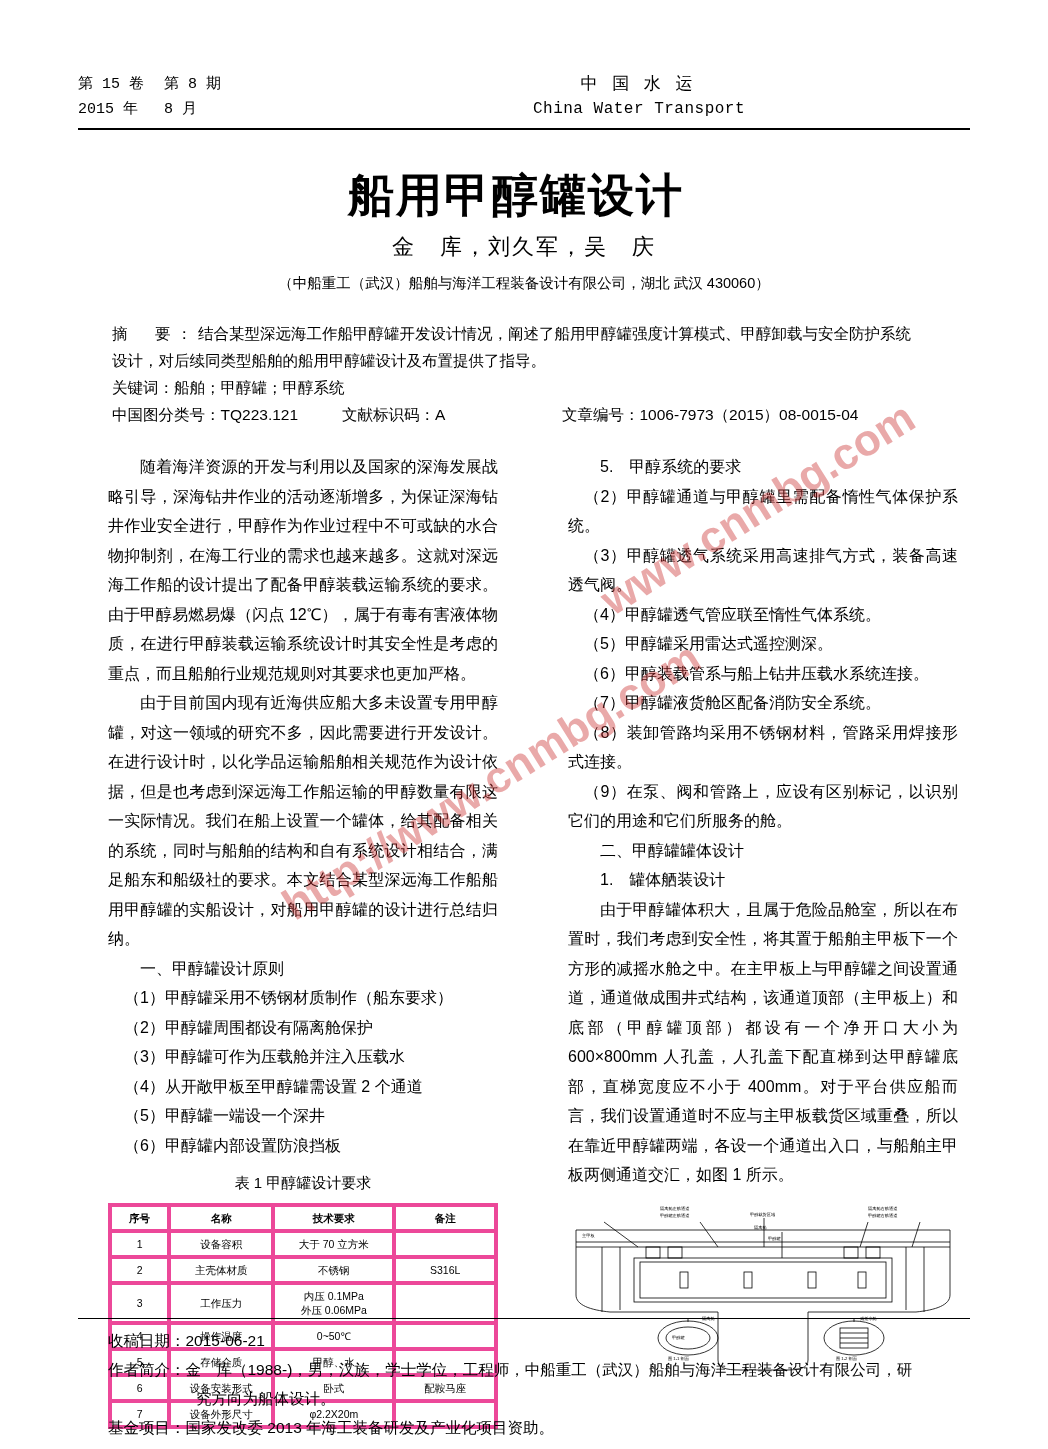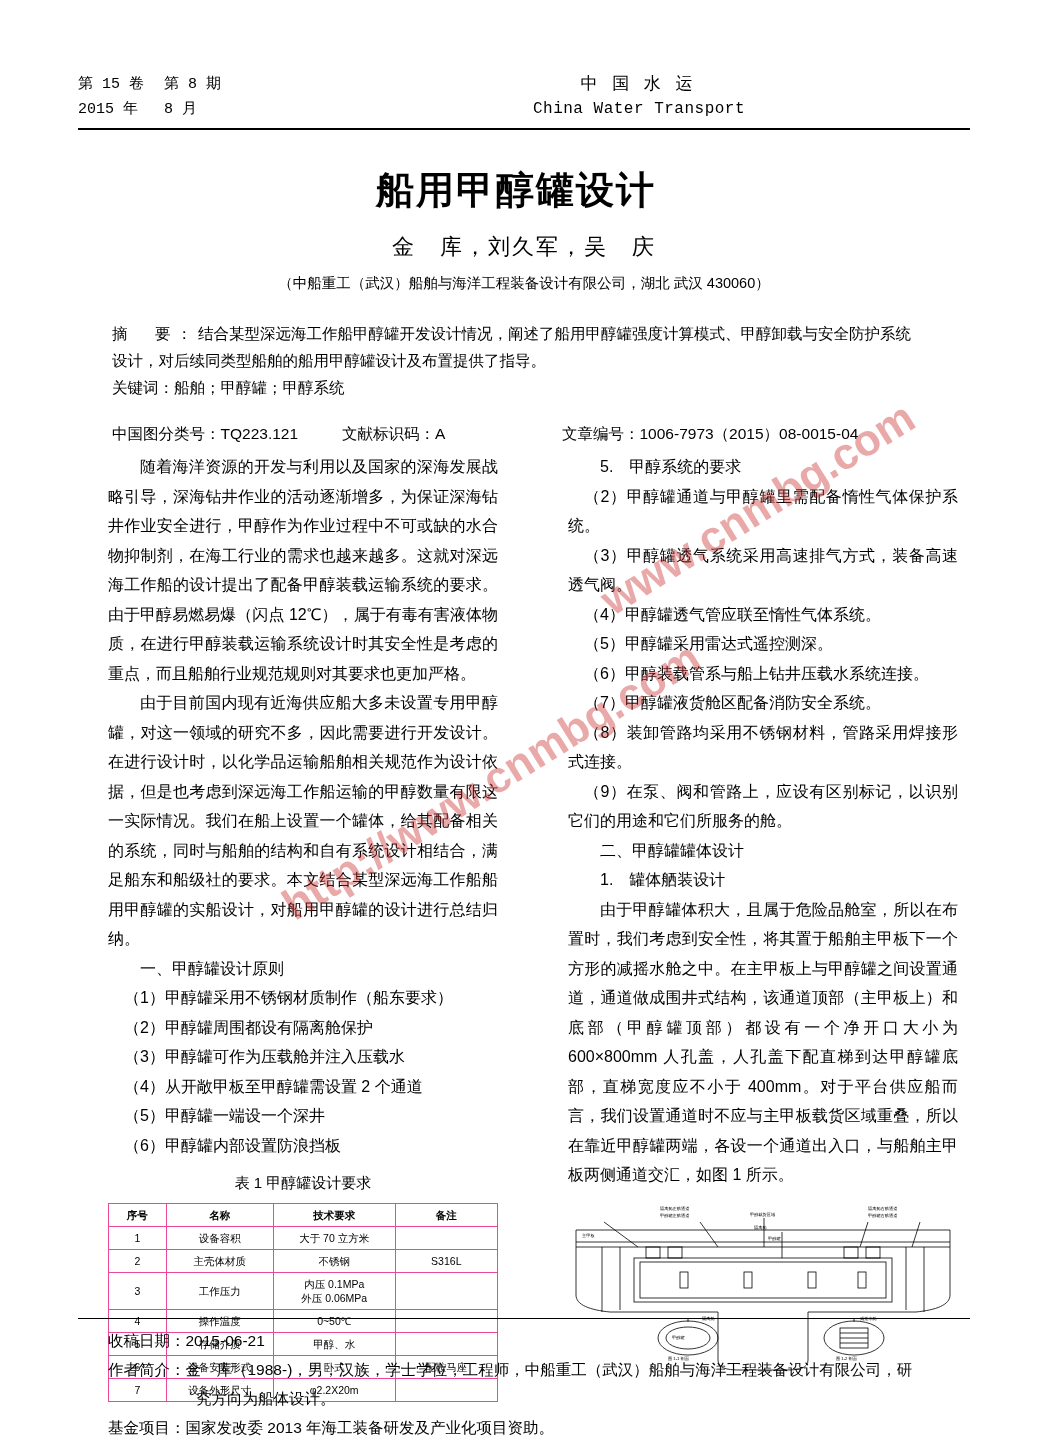--- a/index.html
+++ b/index.html
@@ -28,40 +28,40 @@
   .mh-center .en{font-size:16px;margin-top:5px;font-family:"Liberation Mono",monospace;letter-spacing:0.5px;}
   .mh-right{width:220px;font-size:15px;line-height:25px;font-family:"Liberation Sans",sans-serif;display:flex;}
   .mh-right .c1{width:110px;text-align:left;}
   .mh-right .c2{width:110px;text-align:left;}
   .rule{
     position:absolute;left:78px;top:128px;width:892px;height:2px;background:#000;
   }
   
   .title{
     position:absolute;left:0;top:165px;width:1032px;text-align:center;
-    font-size:38px;font-weight:bold;letter-spacing:2px;
+    font-size:46px;font-weight:bold;letter-spacing:2px;
     font-family:"Liberation Sans",sans-serif;
   }
   .authors{
     position:absolute;left:0;top:232px;width:1048px;text-align:center;
     font-size:22px;font-family:"Liberation Sans",sans-serif;letter-spacing:2px;
   }
   .affil{
     position:absolute;left:0;top:274px;width:1048px;text-align:center;
     font-size:14.5px;font-family:"Liberation Sans",sans-serif;
   }
   
   .abs{
     position:absolute;left:112px;top:320px;width:830px;
     font-size:15.5px;line-height:27px;font-family:"Liberation Sans",sans-serif;
   }
   .abs .lbl{letter-spacing:6px;}
   .abs p{margin:0;}
   .abs .line2{margin-left:0;}
-  .clsrow{display:flex;margin-top:19px;justify-content:center;}
+  .clsrow{display:flex;margin-top:0;justify-content:center;}
   .clsrow .c-a{width:230px;}
   .clsrow .c-b{width:220px;}
   .clsrow .c-c{flex:1;}
   
   .col{
     position:absolute;top:452px;width:390px;
     font-size:16px;line-height:29.5px;
     font-family:"Liberation Sans",sans-serif;
     text-align:justify;
   }
@@ -73,21 +73,21 @@
   
   .tbl-cap{
     text-align:center;font-size:15px;font-weight:normal;margin-top:8px;
     font-family:"Liberation Sans",sans-serif;
   }
   table.spec{
     border-collapse:collapse;width:390px;margin-top:5px;font-size:10.5px;
     font-family:"Liberation Sans",sans-serif;
   }
   table.spec th,table.spec td{
-    border:1px solid #ec4899;text-align:center;padding:4px 14px;line-height:14px;
+    border:4px solid #ec4899;text-align:center;padding:4px 14px;line-height:14px;
   }
   table.spec th{font-weight:bold;font-size:10.5px;}
   table.spec td.c0{width:40px;}
   table.spec td.c1{width:120px;}
   table.spec td.c2{width:120px;}
   table.spec td.c3{width:100px;}
   
   .figwrap{margin-top:10px;width:390px;}
   
   .footsep{position:absolute;left:78px;top:1318px;width:892px;height:1px;background:#000;}

